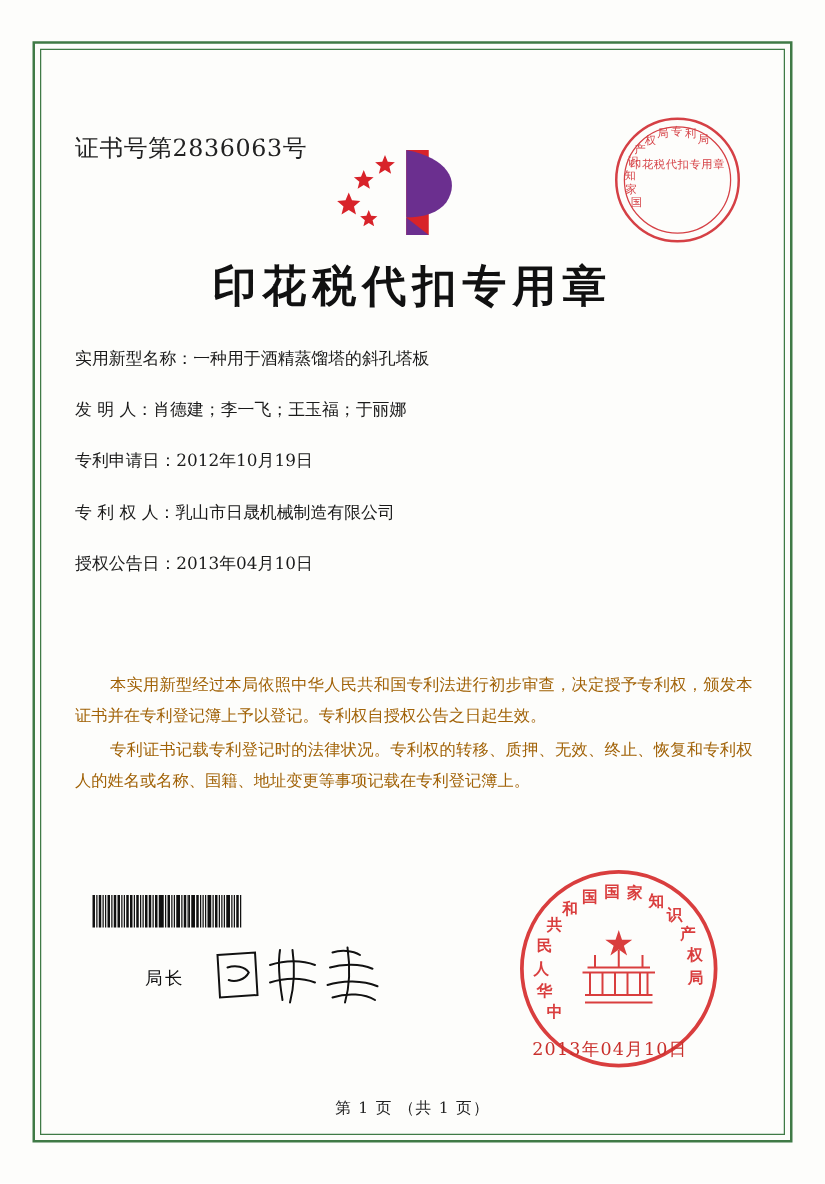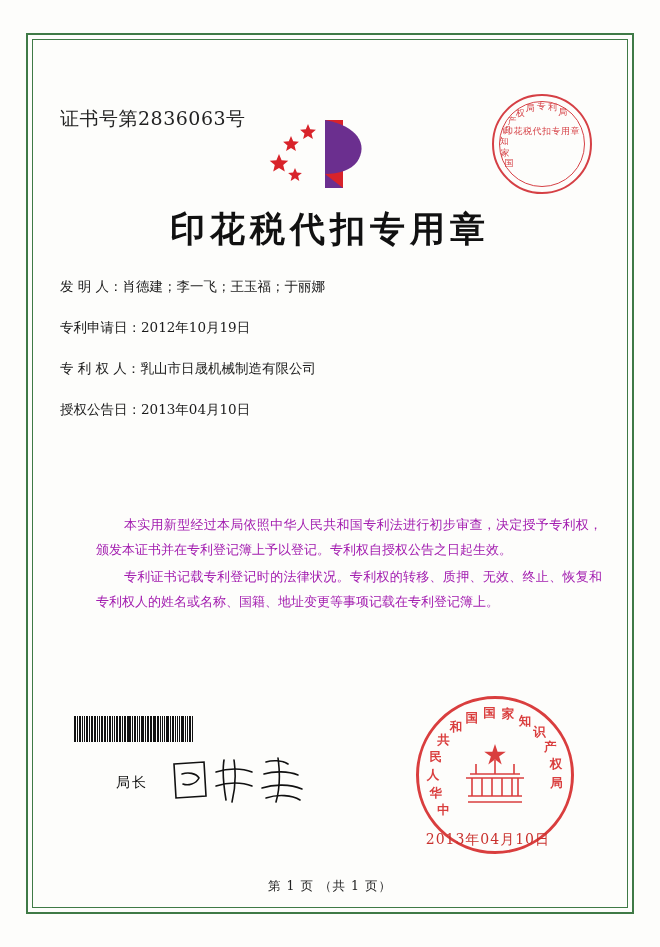--- a/index.html
+++ b/index.html
@@ -128,26 +128,25 @@
   .field .lbl {
     display: inline-block;
   }
   .field .val {
     display: inline-block;
   }
   .body-text {
     position: absolute;
     left: 4px;
     right: 2px;
-    top: 456px;
+    top: 480px;
     font-size: 13px;
     line-height: 25px;
-    color: #a21caf;
+    color: #a16207;
     text-align: justify;
-    margin-left: 36px;
   }
   .body-text p {
     margin: 0 0 2px 0;
     text-indent: 28px;
   }
   
   .barcode {
     position: absolute;
     left: 18px;
     top: 660px;
@@ -270,20 +269,23 @@
         <span class="seal-arc-char" style="transform: rotate(-1deg) translateY(-38px) rotate(1deg);">专</span>
         <span class="seal-arc-char" style="transform: rotate(16deg) translateY(-38px) rotate(-16deg);">利</span>
         <span class="seal-arc-char" style="transform: rotate(33deg) translateY(-38px) rotate(-33deg);">局</span>
       </div>
       <div class="seal-center">印花税代扣专用章</div>
     </div>
 
     <div class="title">印花税代扣专用章</div>
 
     <div class="fields">
+      <div class="field">
+        <span class="lbl">实用新型名称：</span><span class="val">一种用于酒精蒸馏塔的斜孔塔板</span>
+      </div>
       <div class="field">
         <span class="lbl">发 明 人：</span><span class="val">肖德建；李一飞；王玉福；于丽娜</span>
       </div>
       <div class="field">
         <span class="lbl">专利申请日：</span><span class="val">2012年10月19日</span>
       </div>
       <div class="field">
         <span class="lbl">专 利 权 人：</span><span class="val">乳山市日晟机械制造有限公司</span>
       </div>
       <div class="field">

